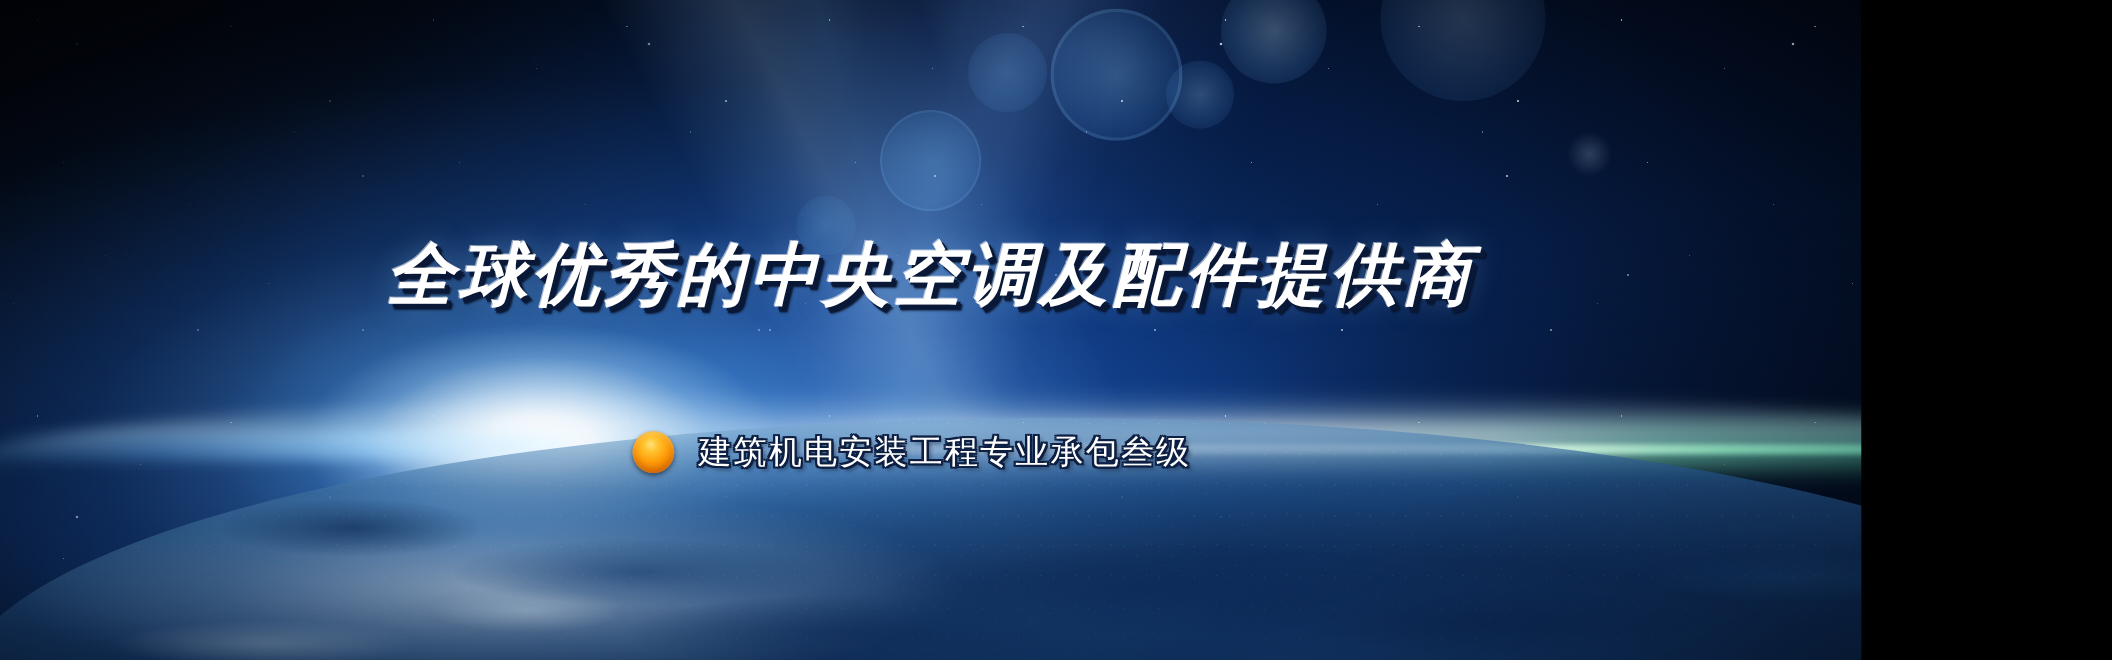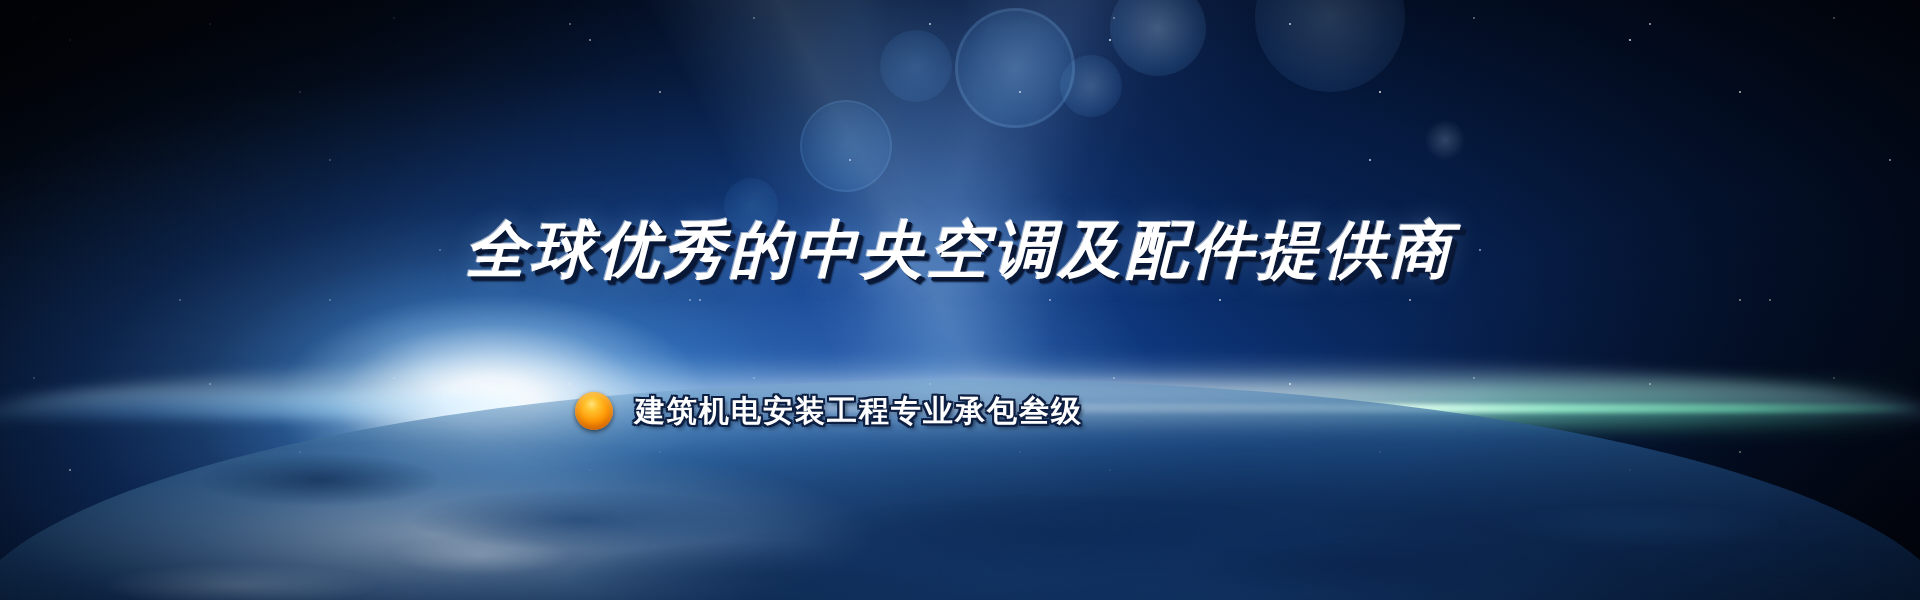--- a/index.html
+++ b/index.html
@@ -1,20 +1,20 @@
 <!DOCTYPE html>
 <html><head>
 <meta charset="utf-8">
 <style>
   html,body{margin:0;padding:0;background:#000;}
   body{font-family:"Liberation Sans","DejaVu Sans",sans-serif;}
 
   #banner{
     position:relative;
-    width:1920px;height:600px;
+    width:1692px;height:600px;
     overflow:hidden;
     background:#000208;
   }
 
   
   .layer{position:absolute;inset:0;pointer-events:none;}
 
   #space-base{
     background:
       radial-gradient(ellipse 1500px 700px at 48% 72%, #0d3f8e 0%, #0a2f6e 22%, #07204c 42%, #041432 62%, #020a1c 80%, #000308 100%),
@@ -225,21 +225,21 @@
     border-radius:50%;
     margin-right:22px;
     background:radial-gradient(circle at 44% 32%, #ffe27a 0%, #ffc22e 20%, #ff9c09 48%, #f07c00 76%, #c85c00 100%);
     box-shadow:
       0 2px 5px rgba(0,0,0,.55),
       inset 0 -3px 7px rgba(160,60,0,.45),
       inset 0 2px 5px rgba(255,240,170,.55);
   }
   .bullet-text{
     font-size:30px;
-    font-weight:bold;
+    font-weight:normal;
     color:#ffffff;
     letter-spacing:2px;
     white-space:nowrap;
     font-family:"DejaVu Sans","Liberation Sans",sans-serif;
     text-shadow:
       -2px -2px 0 #0d1f42, 2px -2px 0 #0d1f42,
       -2px  2px 0 #0d1f42, 2px  2px 0 #0d1f42,
       -2px  0   0 #0d1f42, 2px  0   0 #0d1f42,
        0   -2px 0 #0d1f42, 0    2px 0 #0d1f42,
        3px  3px 4px rgba(3,10,26,.70);

